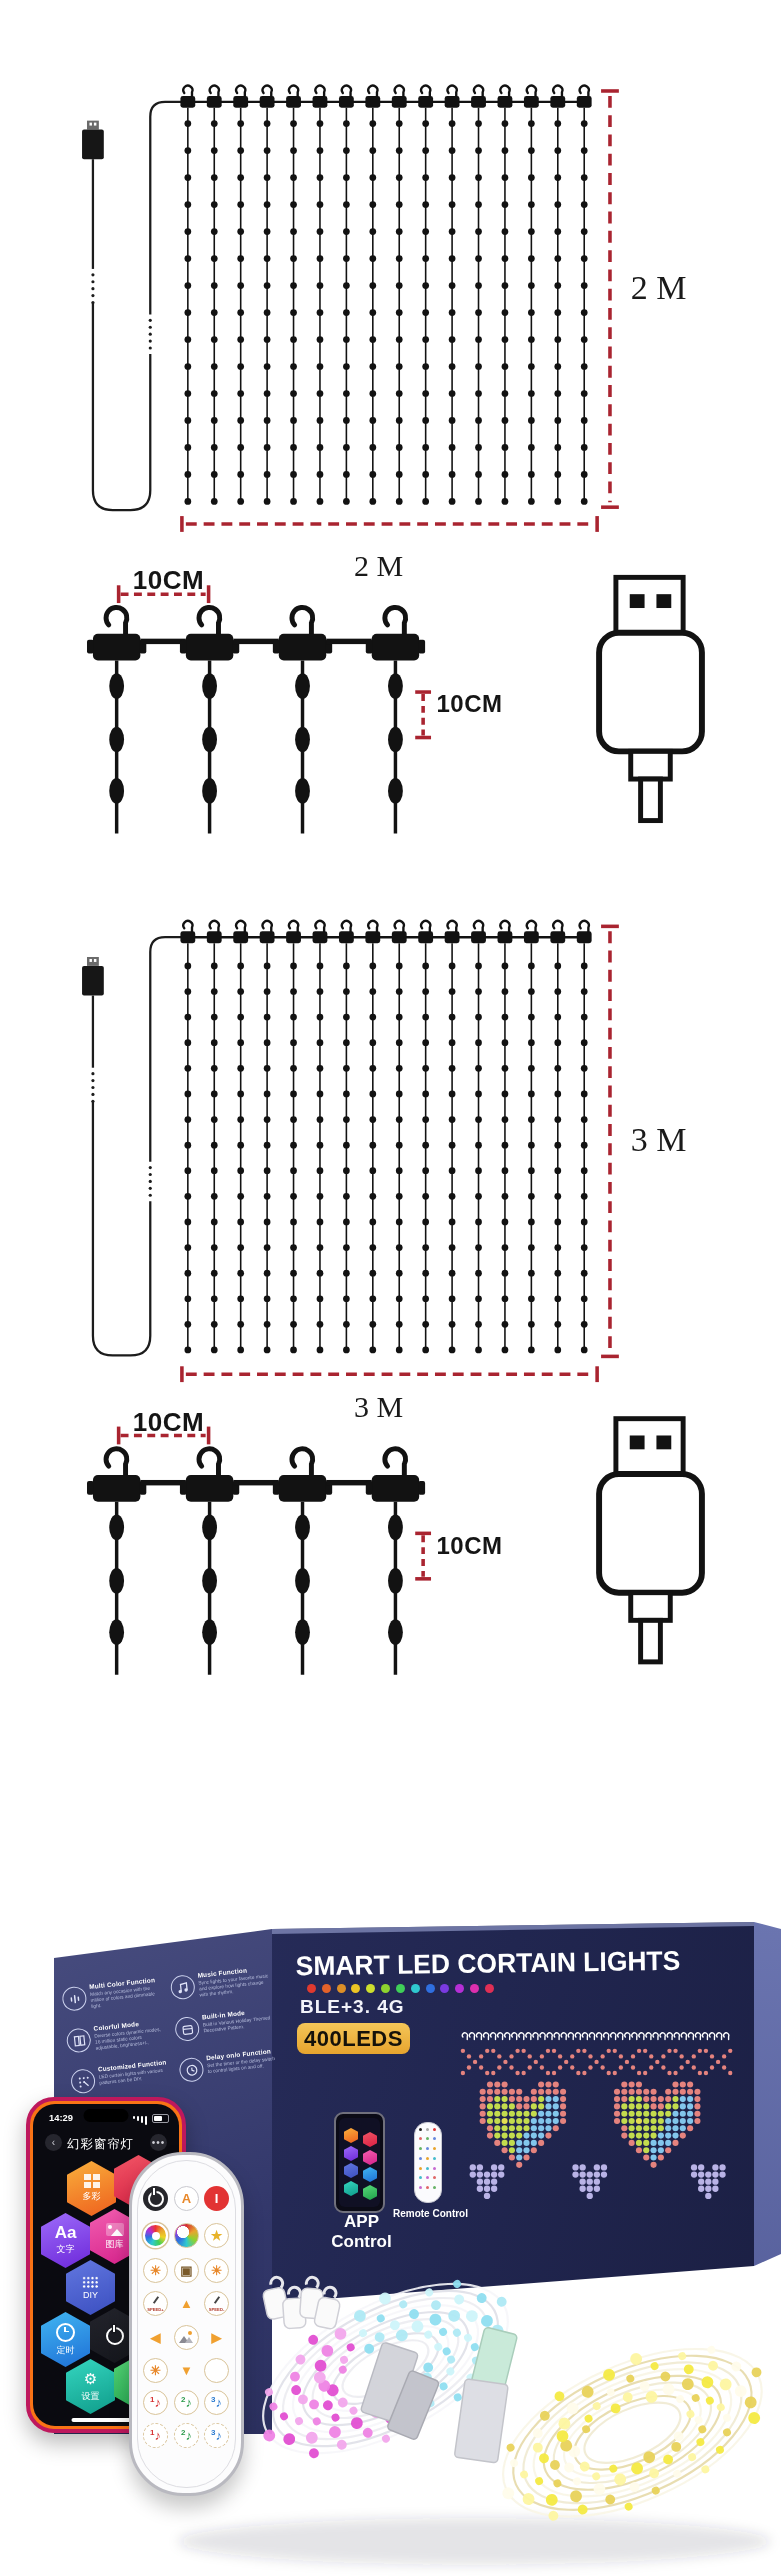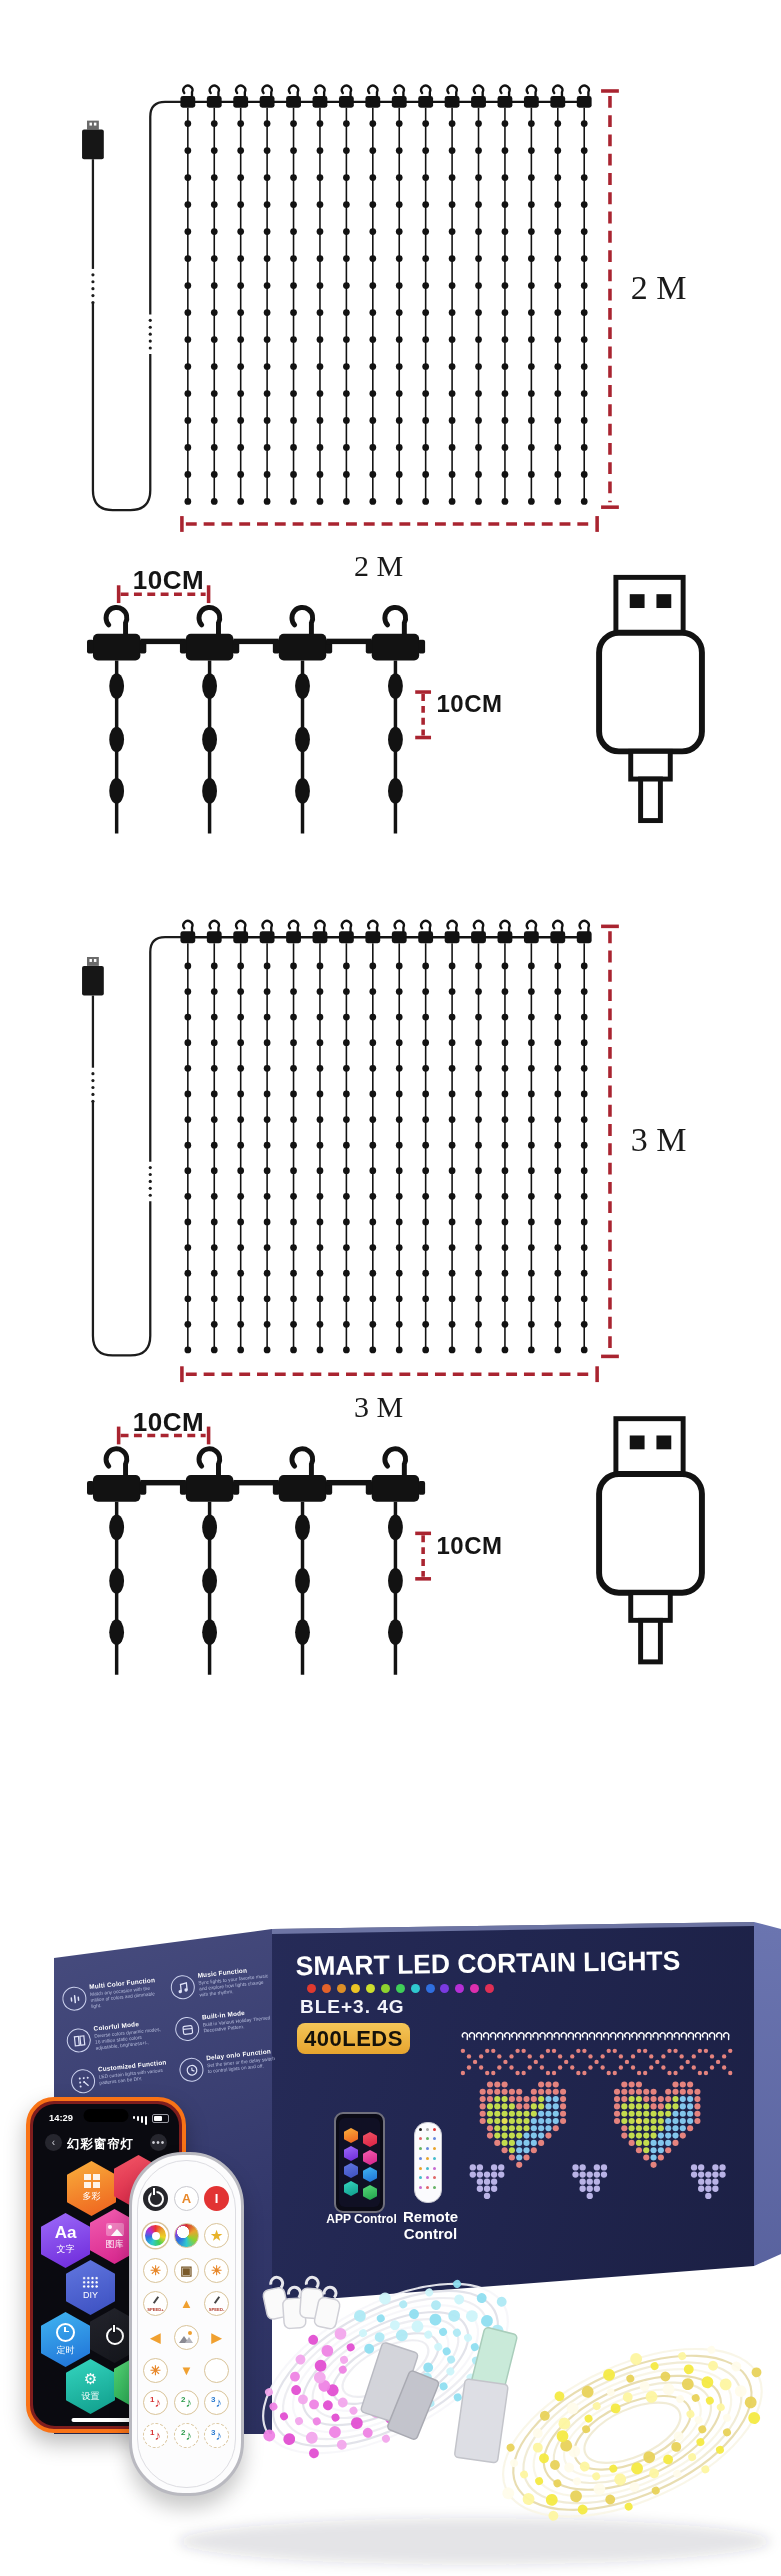--- a/index.html
+++ b/index.html
@@ -17,50 +17,50 @@
      background:linear-gradient(105deg,#2b3060 0%,#212650 55%,#1a1e41 100%);}
   #box-right-face{clip-path:polygon(754px 43px,781px 50px,781px 375px,754px 387px);
      background:linear-gradient(180deg,#6d77b2 0%,#49528f 100%);}
   #box-top-edge{clip-path:polygon(272px 50px,754px 43px,754px 47px,272px 55px);background:#8d96c6;opacity:.7;}
   #box-title{left:291px;top:69px;width:465px;color:#fff;font-weight:bold;font-size:27px;
      letter-spacing:0px;transform:scaleX(.98) rotate(-0.8deg);white-space:nowrap;}
   #box-ble{left:300px;top:117px;color:#f2f3fa;font-size:19px;font-weight:bold;letter-spacing:1px;}
   #box-badge{left:297px;top:144px;width:113px;height:31px;border-radius:8px;
      background:linear-gradient(180deg,#f4c658,#e7a42e);color:#15120a;font-weight:bold;
      font-size:22px;text-align:center;line-height:31px;letter-spacing:0.5px;}
-  #app-control-label{left:322px;top:333px;width:79px;color:#fff;font-weight:bold;font-size:12px;text-align:center;}
-  #remote-control-label{left:386px;top:329px;width:89px;color:#fff;font-weight:bold;font-size:15px;text-align:center;}
+  #app-control-label{left:322px;top:333px;width:79px;color:#fff;font-weight:bold;font-size:17px;text-align:center;}
+  #remote-control-label{left:386px;top:329px;width:89px;color:#fff;font-weight:bold;font-size:10px;text-align:center;}
   
   #features{left:61px;top:107px;width:208px;transform:rotate(-6deg);transform-origin:0 0;}
   .feature{position:absolute;width:99px;}
   .feature .f-ic{position:absolute;left:0;top:2px;width:22px;height:22px;border:1.4px solid #ccd2ee;
      border-radius:50%;display:flex;align-items:center;justify-content:center;}
   .feature .f-tx{margin-left:28px;}
   .f-title{color:#fff;font-size:6.4px;font-weight:bold;letter-spacing:0.2px;}
   .f-desc{color:#b7bedd;font-size:4.8px;line-height:6px;margin-top:1.5px;}
   
   #mini-phone{left:334px;top:233px;width:47px;height:97px;background:#0b0b16;border:2px solid #70707c;
      border-radius:9px;}
   #mini-phone .mscreen{position:absolute;left:3px;top:4px;right:3px;bottom:4px;background:#101024;border-radius:6px;overflow:hidden;}
   .mhex{position:absolute;width:14px;height:15px;clip-path:polygon(50% 0,100% 25%,100% 75%,50% 100%,0 75%,0 25%);}
   #mini-remote{left:414px;top:243px;width:26px;height:79px;background:#fbfbfd;border:1.5px solid #c9c9d2;border-radius:13px;}
   .mdot{position:absolute;width:3.4px;height:3.4px;border-radius:50%;}
   
-  #phone{left:26px;top:218px;width:152px;height:328px;background:#7f1d1d;border:4px solid #f97316;
+  #phone{left:26px;top:218px;width:152px;height:328px;background:#f97316;border:4px solid #be185d;
      border-radius:28px;box-shadow:0 10px 22px rgba(0,0,0,.28);}
   #phone .screen{position:absolute;left:3px;top:3px;right:3px;bottom:3px;background:#0a0a10;border-radius:22px;overflow:hidden;}
   #notch{position:absolute;left:50%;top:5px;transform:translateX(-50%);width:45px;height:13px;background:#000;border-radius:7px;}
   #status-time{position:absolute;left:16px;top:8px;color:#fff;font-size:9.4px;font-weight:bold;}
   .sig{position:absolute;top:12px;width:2.4px;background:#fff;border-radius:1px;}
   #batt{position:absolute;right:10px;top:10px;width:15px;height:7.4px;border:1px solid #9a9aa2;border-radius:2px;}
   #batt i{position:absolute;left:1px;top:1px;bottom:1px;width:8px;background:#fff;border-radius:1px;}
   #nav-back,#nav-menu{position:absolute;top:30px;width:17px;height:17px;background:#26262e;border-radius:50%;
      color:#cfcfd6;font-size:10px;text-align:center;line-height:17px;}
   #nav-back{left:12px;} #nav-menu{right:12px;letter-spacing:1px;}
-  #app-title{position:absolute;left:34px;top:32px;color:#fff;font-size:12.4px;font-weight:bold;letter-spacing:1px;}
+  #app-title{position:absolute;left:34px;top:32px;color:#fff;font-size:12.4px;font-weight:normal;letter-spacing:1px;}
   .hex{position:absolute;width:49px;height:55px;clip-path:polygon(50% 0,100% 25%,100% 75%,50% 100%,0 75%,0 25%);
      display:flex;flex-direction:column;align-items:center;justify-content:center;color:#fff;}
   .hex .hx-label{font-size:9px;margin-top:2px;}
   .hex .hx-big{font-size:17px;font-weight:bold;line-height:16px;}
   .ic-pic{width:18px;height:13px;background:rgba(255,255,255,.3);border-radius:2px;position:relative;overflow:hidden;}
   .ic-pic:before{content:"";position:absolute;left:2px;top:2px;width:4px;height:4px;border-radius:50%;background:#fff;}
   .ic-pic:after{content:"";position:absolute;left:4px;bottom:-1px;border-left:7px solid transparent;
      border-right:7px solid transparent;border-bottom:8px solid #fff;}
   .ic-dots{width:17px;height:12px;background-image:radial-gradient(#fff 1px,transparent 1.3px);background-size:4.2px 4.2px;}
   .ic-clock{width:15px;height:15px;border:2px solid #fff;border-radius:50%;position:relative;}

